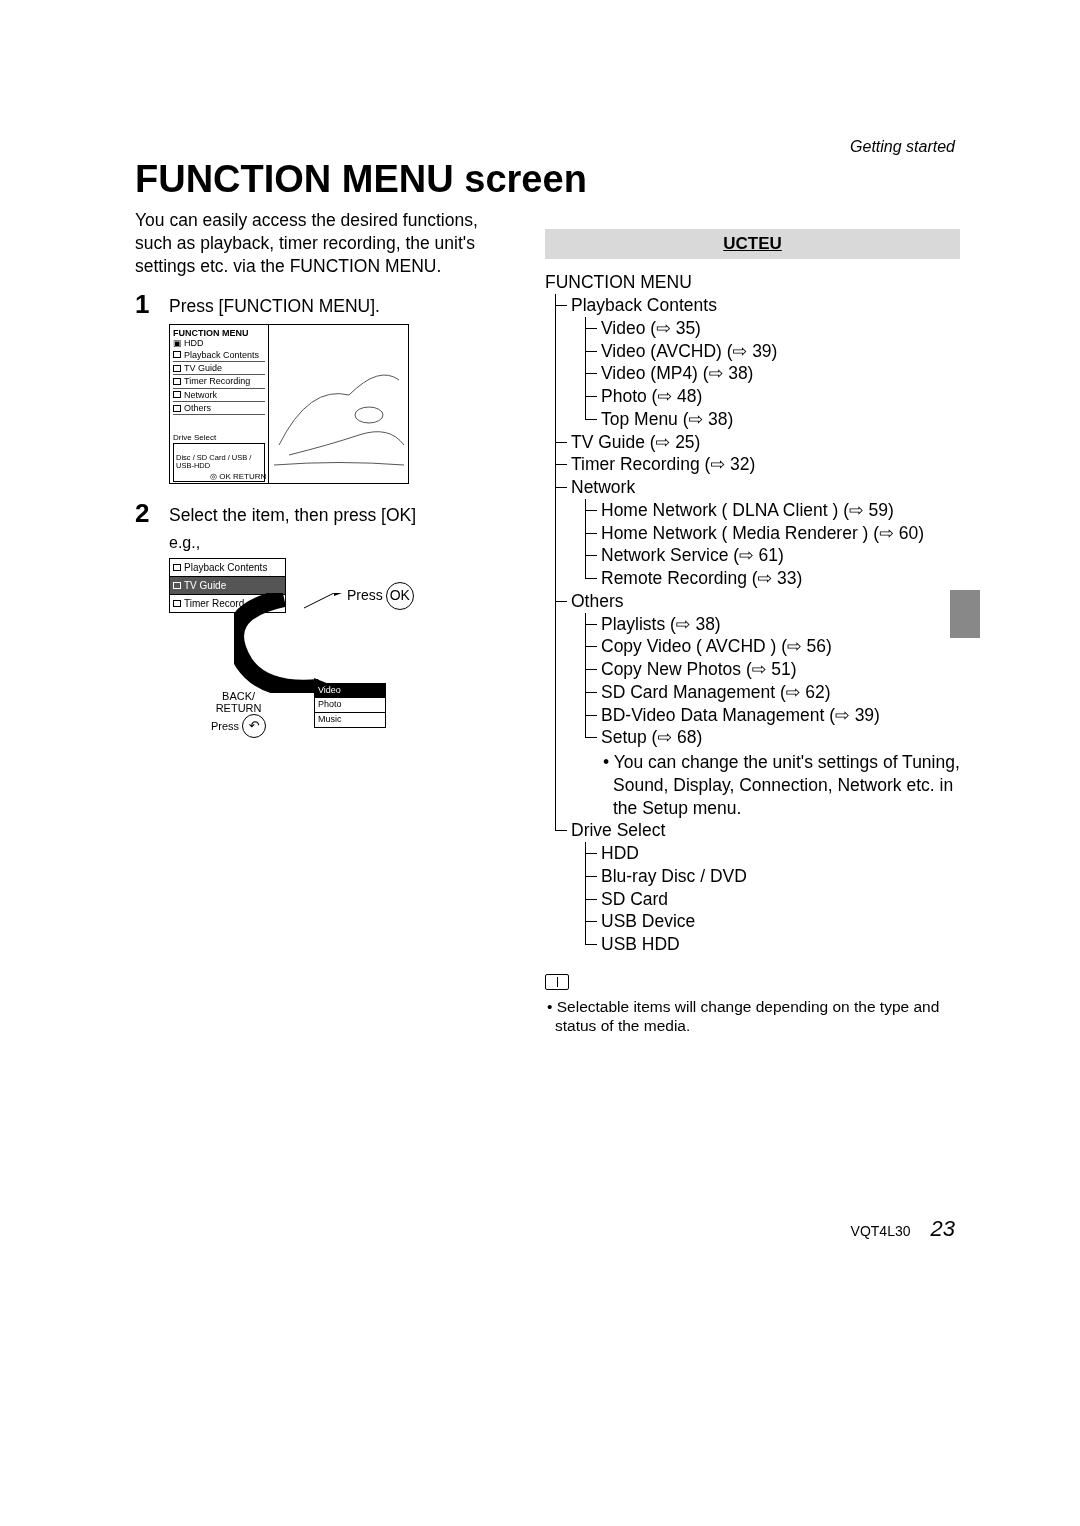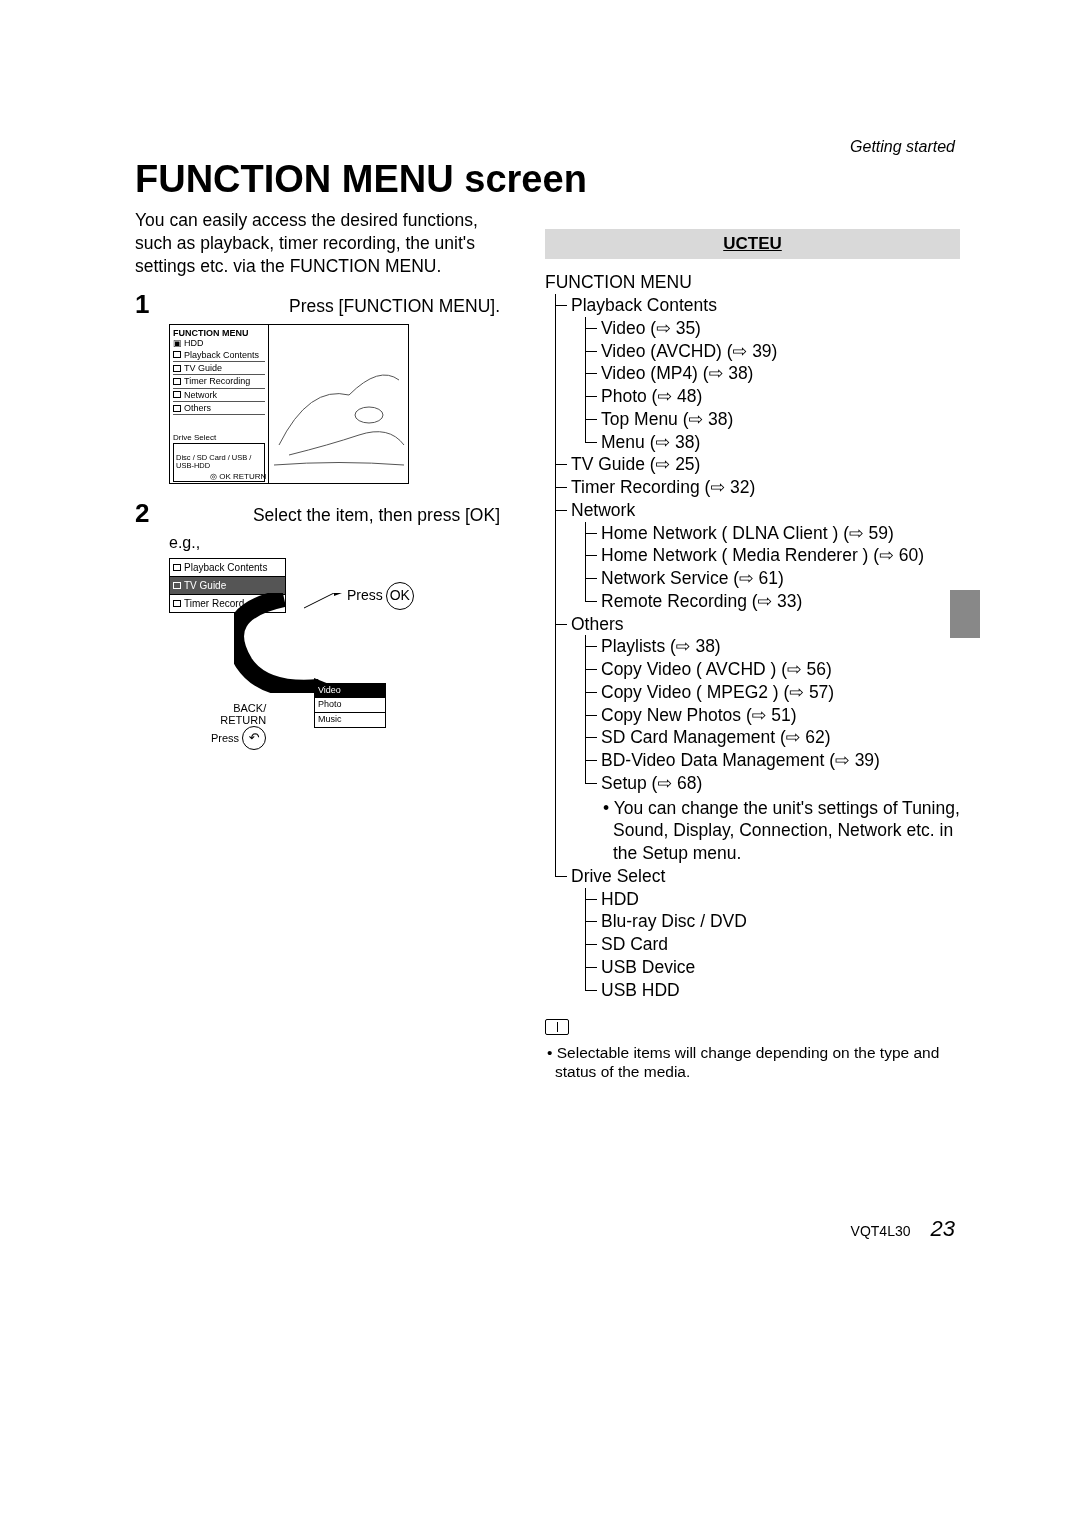--- a/index.html
+++ b/index.html
@@ -56,21 +56,21 @@
     margin-bottom: 6px;
   }
   .step-num {
     font-weight: 900;
     font-size: 26px;
     width: 34px;
     flex: 0 0 34px;
     line-height: 1;
     padding-top: 2px;
   }
-  .step-text { flex: 1; padding-top: 6px; text-align: right; }
+  .step-text { flex: 1; padding-top: 6px; }
   .screenshot-placeholder {
     width: 240px;
     height: 160px;
     border: 1px solid #000;
     margin-left: 34px;
     margin-top: 6px;
     margin-bottom: 14px;
     font-size: 9px;
     line-height: 1.15;
     position: relative;
@@ -158,23 +158,23 @@
     font-size:9px;
   }
   .d2-submenu .r{
     border-bottom:1px solid #000;
     padding:1px 3px;
   }
   .d2-submenu .r.sel{background:#000000;color:#fff;}
   .d2-submenu .r:last-child{border-bottom:none;}
   .d2-back {
     position:absolute;
-    top:144px; left:42px;
+    top:132px; left:42px;
     font-size:11px;
-    text-align:right;
+    text-align:center;
     line-height:1.1;
   }
   .return-circle{
     display:inline-flex;
     align-items:center; justify-content:center;
     width:22px; height:22px;
     border:1px solid #000;
     border-radius:50%;
     font-size:13px;
   }
@@ -372,40 +372,38 @@
       <div class="tree">
         <ul>
           <li>
             <span>Playback Contents</span>
             <ul>
               <li><span>Video (⇨ 35)</span></li>
               <li><span>Video (AVCHD) (⇨ 39)</span></li>
               <li><span>Video (MP4) (⇨ 38)</span></li>
               <li><span>Photo (⇨ 48)</span></li>
               <li><span>Top Menu (⇨ 38)</span></li>
-              <li><span>Menu (⇨ 38)</span></li>
             </ul>
           </li>
           <li><span>TV Guide (⇨ 25)</span></li>
           <li><span>Timer Recording (⇨ 32)</span></li>
           <li>
             <span>Network</span>
             <ul>
               <li><span>Home Network ( DLNA Client ) (⇨ 59)</span></li>
               <li><span>Home Network ( Media Renderer ) (⇨ 60)</span></li>
               <li><span>Network Service (⇨ 61)</span></li>
               <li><span>Remote Recording (⇨ 33)</span></li>
             </ul>
           </li>
           <li>
             <span>Others</span>
             <ul>
               <li><span>Playlists (⇨ 38)</span></li>
               <li><span>Copy Video ( AVCHD ) (⇨ 56)</span></li>
-              <li><span>Copy Video ( MPEG2 ) (⇨ 57)</span></li>
               <li><span>Copy New Photos (⇨ 51)</span></li>
               <li><span>SD Card Management (⇨ 62)</span></li>
               <li><span>BD-Video Data Management (⇨ 39)</span></li>
               <li>
                 <span>Setup (⇨ 68)</span>
                 <div class="setup-note">• You can change the unit's settings of Tuning, Sound, Display, Connection, Network etc. in the Setup menu.</div>
               </li>
             </ul>
           </li>
           <li>

